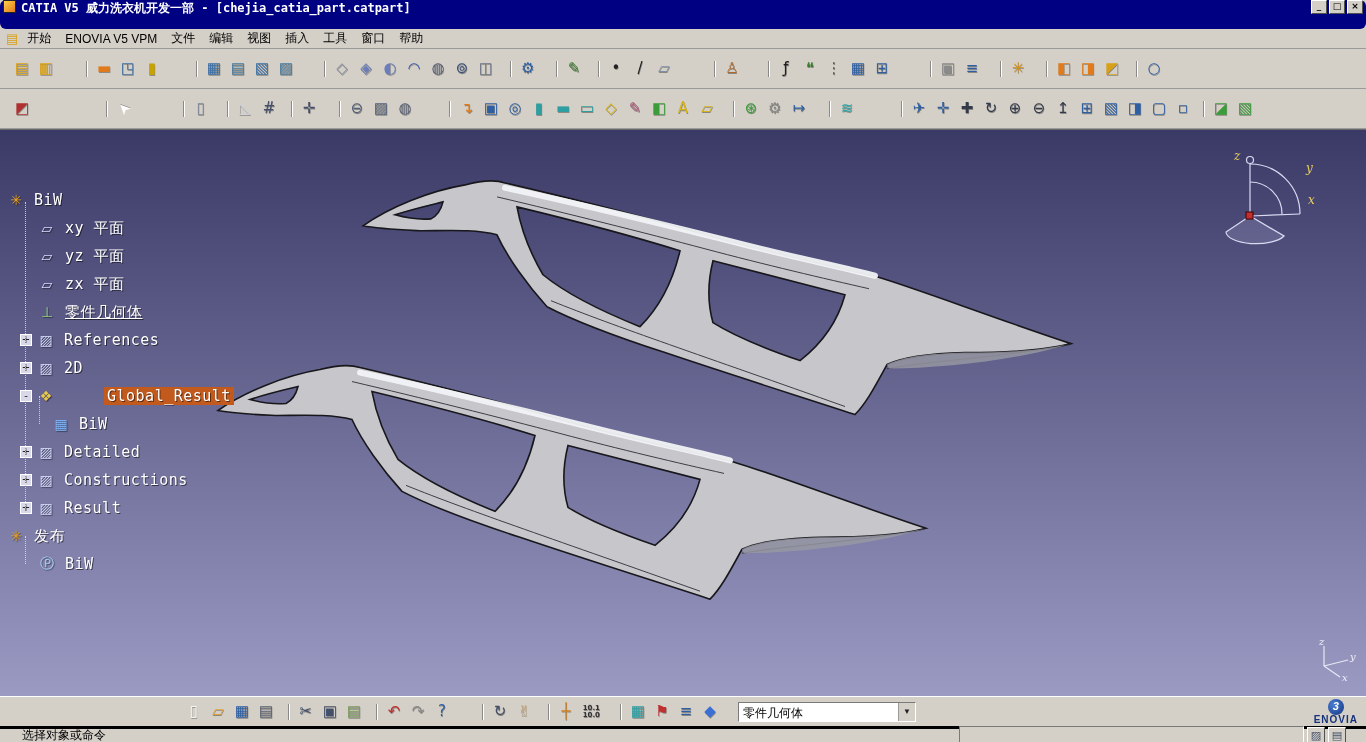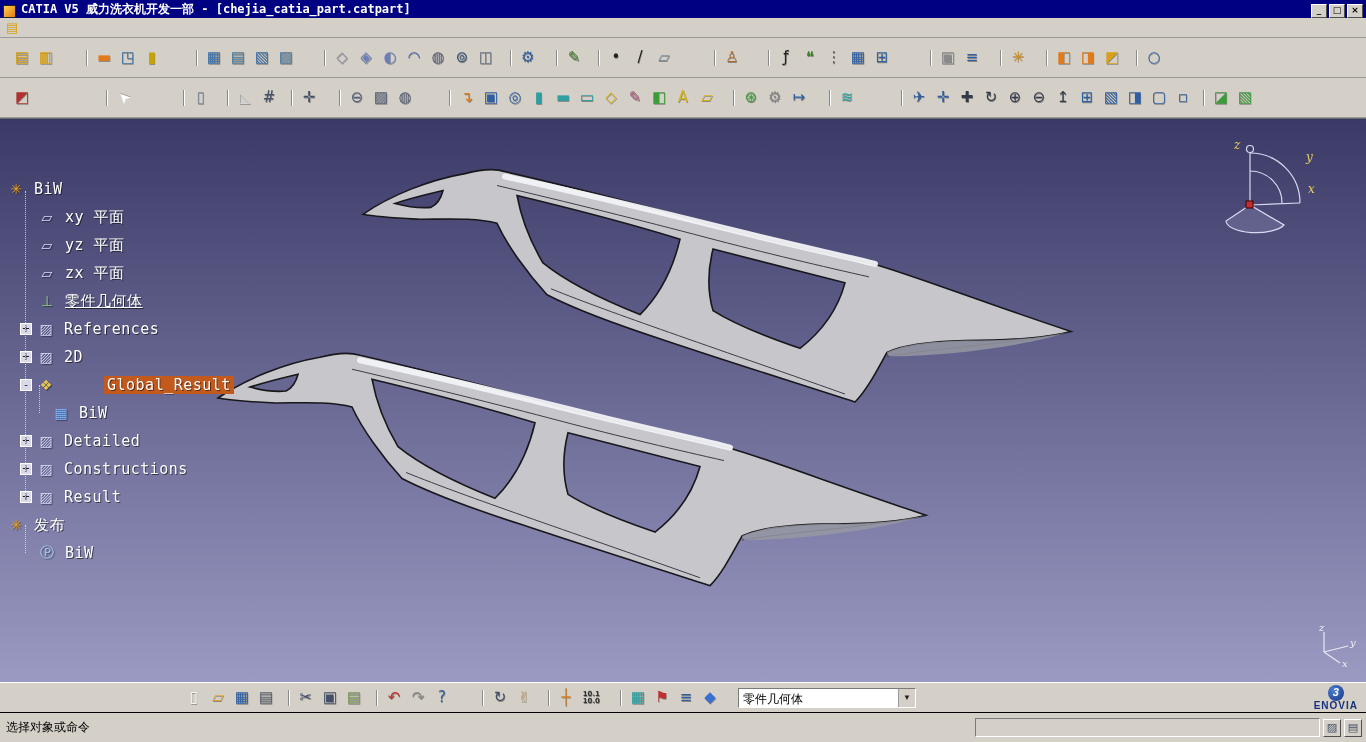--- a/index.html
+++ b/index.html
@@ -1,22 +1,22 @@
 <!DOCTYPE html>
 <html><head>
 <meta charset="utf-8">
 <style>
   * { box-sizing: border-box; margin: 0; padding: 0; }
   html,body { width:1366px; height:742px; overflow:hidden; }
   body { font-family:"Liberation Sans", sans-serif; background:#d4d0c8; }
   .screen { width:1366px; height:742px; display:flex; flex-direction:column; }
 
   
-  .titlebar { height:18px; background:#000082; color:#fff; display:flex; align-items:flex-end;
-    padding:0 3px; font-size:12px; font-weight:bold; font-family:"DejaVu Sans Mono", monospace; flex:0 0 auto; }
+  .titlebar { height:29px; background:#000082; color:#fff; display:flex; align-items:flex-start;
+    padding:0 3px; font-size:12px; font-weight:bold; font-family:"DejaVu Sans Mono", monospace; flex:0 0 auto;border-radius:6px; }
   .app-icon { width:13px; height:13px; background:linear-gradient(135deg,#ffd04a,#e07a1a);
     border:1px solid #222; margin-right:5px; flex:0 0 auto; }
   .title-text { white-space:nowrap; overflow:hidden; }
   .winbtns { margin-left:auto; display:flex; }
   .winbtn { width:16px; height:14px; background:#d4d0c8; border:1px solid;
     border-color:#fff #505050 #505050 #fff; color:#000; font-size:9px; line-height:11px;
     text-align:center; margin-left:2px; font-family:"DejaVu Sans", sans-serif; }
 
   
   .menubar { height:20px; background:#d4d0c8; display:flex; align-items:center; font-size:12px;
@@ -74,22 +74,22 @@
   .combo-btn { width:17px; background:#d4d0c8; border-left:1px solid #9a9a9a; display:flex;
     align-items:center; justify-content:center; font-size:8px; color:#222; }
   .logo { margin-left:auto; margin-right:8px; display:flex; flex-direction:column;
     align-items:center; line-height:1; }
   .logo-swirl { width:16px; height:16px; border-radius:50%;
     background:radial-gradient(circle at 35% 35%, #4a7fd4, #15337f); color:#fff; font-weight:bold;
     font-style:italic; font-size:11px; display:flex; align-items:center; justify-content:center; }
   .logo-text { font-size:10px; font-weight:bold; color:#16327c; letter-spacing:1px; }
 
   
-  .statusbar { height:30px; background:#d4d0c8; border-top:1px solid #000000; display:flex;
-    align-items:center; padding:0 4px; flex:0 0 auto; }
+  .statusbar { height:16px; background:#d4d0c8; border-top:3px solid #000000; display:flex;
+    align-items:center; padding:0 20px; flex:0 0 auto; }
   .status-msg { font-size:12px; color:#000; padding-left:2px; white-space:nowrap; }
   .status-input { margin-left:auto; width:345px; height:19px; background:#d4d0c8; border:1px solid;
     border-color:#7a7a7a #ffffff #ffffff #7a7a7a; font-size:12px; padding:0 4px;
     font-family:"Liberation Sans", sans-serif; }
   .traybtn { width:18px; height:18px; background:#d4d0c8; border:1px solid;
     border-color:#fff #505050 #505050 #fff; margin-left:3px; font-size:11px; line-height:15px;
     text-align:center; color:#44506a; font-family:"DejaVu Sans", sans-serif; }
 </style>
 </head>
 <body>
@@ -101,20 +101,31 @@
     <span class="title-text">CATIA V5 威力洗衣机开发一部 - [chejia_catia_part.catpart]</span>
     <span class="winbtns">
       <span class="winbtn">_</span>
       <span class="winbtn">□</span>
       <span class="winbtn">×</span>
     </span>
   </div>
 
   <div class="menubar">
     <span class="menu-start-icon">▤</span>
+    <span class="menu-items">
+        <span class="menu-item">开始</span>
+        <span class="menu-item">ENOVIA V5 VPM</span>
+        <span class="menu-item">文件</span>
+        <span class="menu-item">编辑</span>
+        <span class="menu-item">视图</span>
+        <span class="menu-item">插入</span>
+        <span class="menu-item">工具</span>
+        <span class="menu-item">窗口</span>
+        <span class="menu-item">帮助</span>
+      </span>
   </div>
 
   <div class="toolbar">
       <div class="tgroup" style="margin-left: 0px;">
         <div class="icon">
           <span class="g" style="color: rgb(216, 160, 23);">▤</span>
         </div>
         <div class="icon">
           <span class="g" style="color: rgb(216, 160, 23);">▥</span>
         </div>

